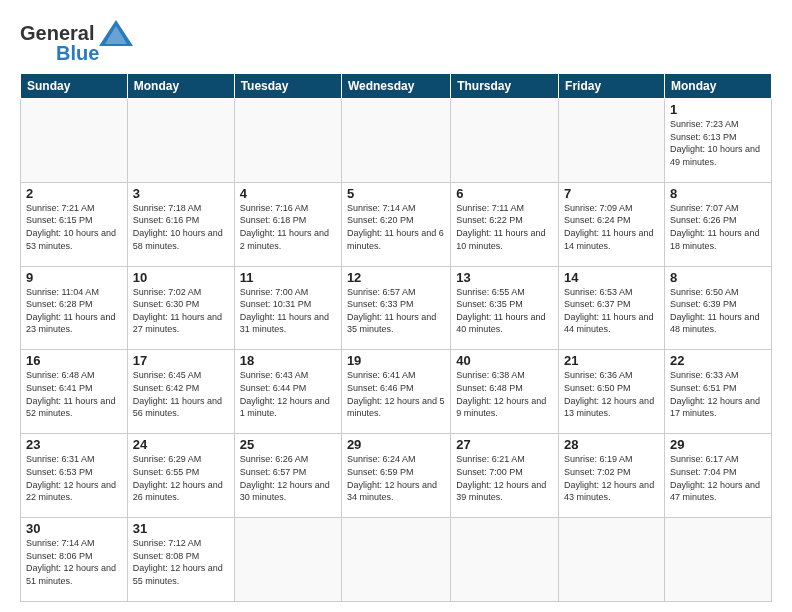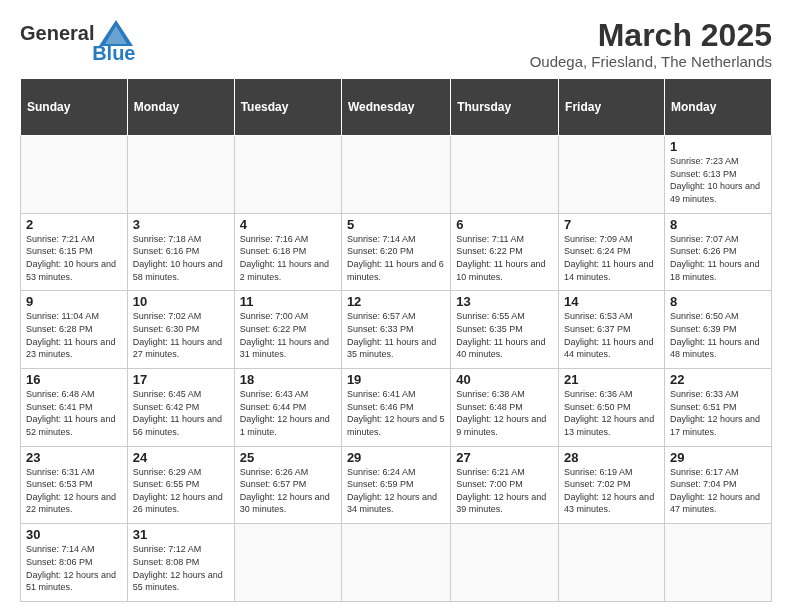--- a/index.html
+++ b/index.html
@@ -40,26 +40,26 @@
       font-size: 15px;
       font-weight: normal;
       color: #555;
     }
     .calendar {
       width: 100%;
       border-collapse: collapse;
       flex: 1;
     }
     .calendar thead tr th {
-      background-color: #404040;
+      background-color: #0c4a6e;
       color: #fff;
       font-size: 12px;
       font-weight: bold;
       text-align: left;
-      padding: 21px 6px;
+      padding: 5px 6px;
       border: 1px solid #fff;
     }
     .calendar tbody tr td {
       vertical-align: top;
       border: 1px solid #ccc;
       padding: 3px 5px;
       width: 113px;
       font-size: 9.5px;
       color: #333;
       background: #fff;
@@ -79,34 +79,30 @@
       color: #333;
       line-height: 1.4;
     }
   </style>
 </head>
 <body>
 
 <div class="page">
   <div class="header">
     <div class="logo">
-      <div style="display:flex;flex-direction:column;align-items:flex-end;">
+      <div style="display:flex;flex-direction:column;align-items:center;">
         <div style="display:flex;align-items:center;">
           <span style="font-size:20px;font-weight:bold;color:#333;">General</span>
           <svg width="38" height="30" viewBox="0 0 38 30" style="margin-left:3px;">
             <polygon points="19,2 36,28 2,28" fill="#2a7abf"></polygon>
             <polygon points="19,8 30,26 8,26" fill="#fff" opacity="0.3"></polygon>
           </svg>
         </div>
         <span style="font-size:20px;font-weight:bold;color:#2a7abf;margin-top:-6px;">Blue</span>
       </div>
-    </div>
-    <div class="title-block">
-      <h1>March 2025</h1>
-      <h2>Oudega, Friesland, The Netherlands</h2>
     </div>
   </div>
 
   <table class="calendar">
     <thead>
       <tr>
         <th>Sunday</th>
         <th>Monday</th>
         <th>Tuesday</th>
         <th>Wednesday</th>
@@ -183,21 +179,21 @@
           </td>
           <td>
             <span class="day-number">10</span>
             <div class="day-info">Sunrise: 7:02 AM
 Sunset: 6:30 PM
 Daylight: 11 hours and 27 minutes.</div>
           </td>
           <td>
             <span class="day-number">11</span>
             <div class="day-info">Sunrise: 7:00 AM
-Sunset: 6:22 PM
+Sunset: 10:31 PM
 Daylight: 11 hours and 31 minutes.</div>
           </td>
           <td>
             <span class="day-number">12</span>
             <div class="day-info">Sunrise: 6:57 AM
 Sunset: 6:33 PM
 Daylight: 11 hours and 35 minutes.</div>
           </td>
           <td>
             <span class="day-number">13</span>

